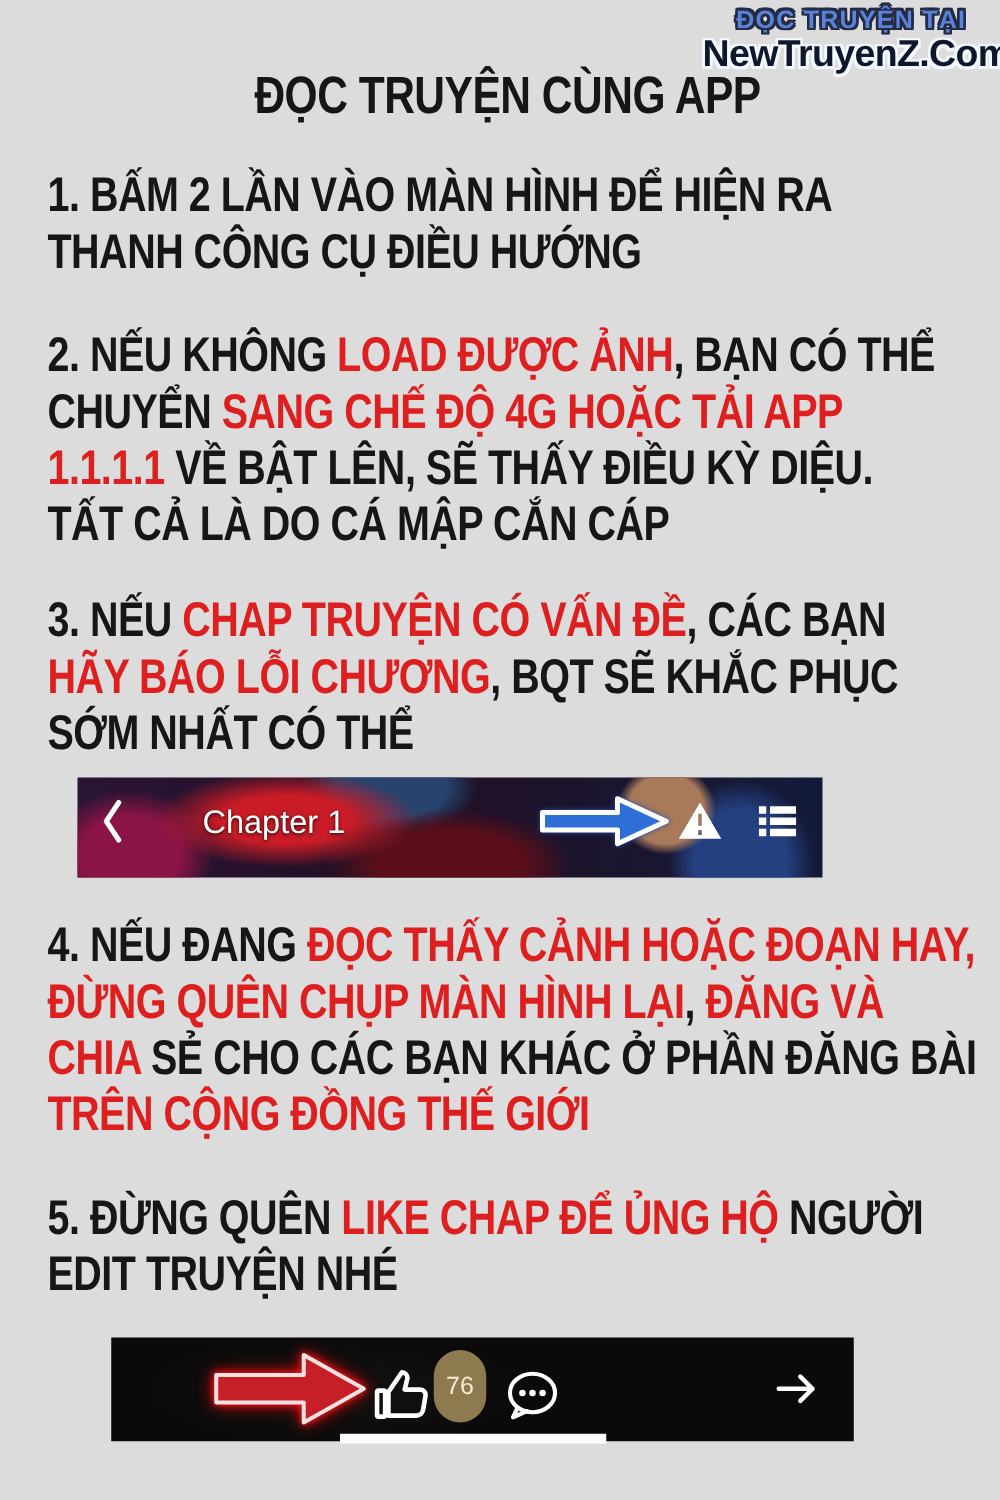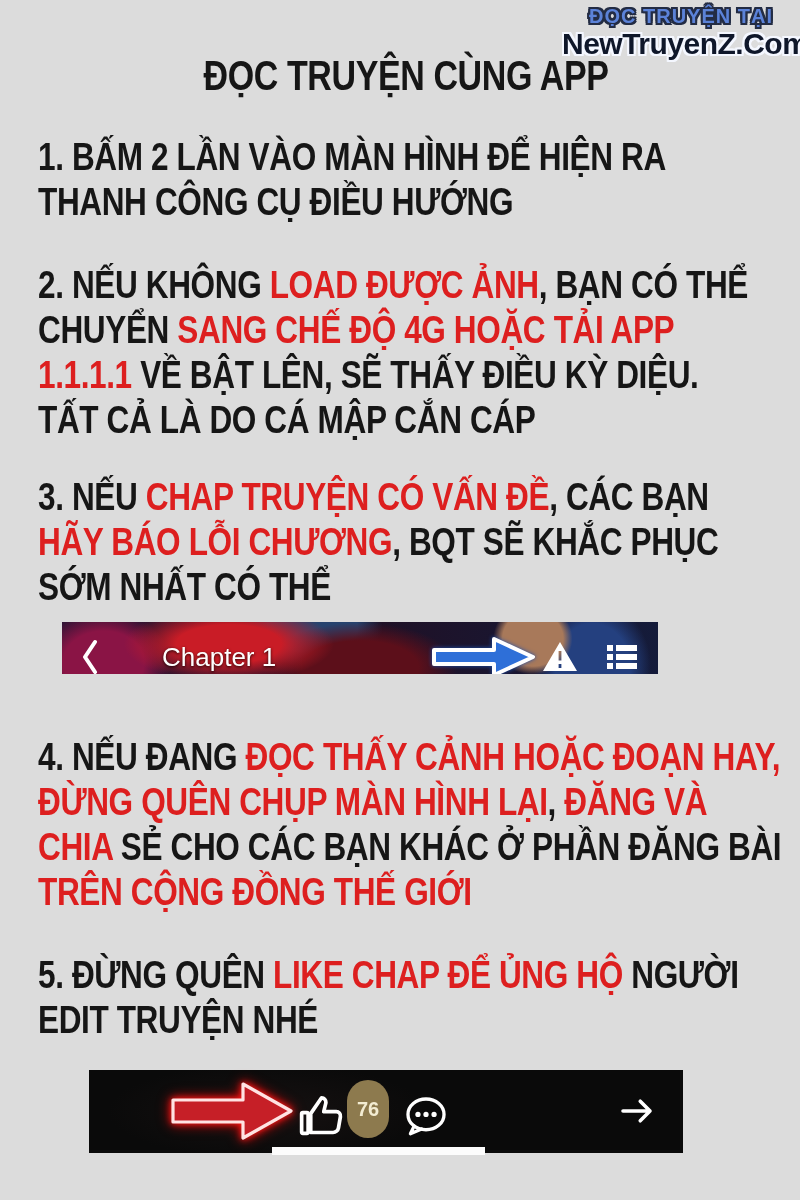--- a/index.html
+++ b/index.html
@@ -28,21 +28,21 @@
     transform:translateX(-50%) scaleX(.81);
   }
   .para{
     position:absolute;left:38px;white-space:nowrap;
     font-size:39px;font-weight:700;color:#161616;line-height:45px;letter-spacing:-.5px;
     transform:scaleX(.81);transform-origin:left top;
   }
   .para span[data-color="red"]{color:#dd1f1f;}
   
   .chapter-bar{
-    position:absolute;left:62px;top:622px;width:596px;height:52px;overflow:hidden;
+    position:absolute;left:62px;top:622px;width:596px;height:80px;overflow:hidden;
     background:
       radial-gradient(55px 50px at 79% 32%, #a8795a 55%, rgba(168,121,90,0) 72%),
       radial-gradient(75px 85px at 89% 85%, #24407f 50%, rgba(36,64,127,0) 78%),
       radial-gradient(150px 55px at 28% 42%, #c91c26 35%, rgba(201,28,38,0) 70%),
       radial-gradient(90px 70px at 7% 78%, #8a1445 45%, rgba(138,20,69,0) 75%),
       radial-gradient(130px 60px at 50% 88%, #5c0f1a 45%, rgba(92,15,26,0) 75%),
       radial-gradient(90px 50px at 42% 10%, #27436e 50%, rgba(39,67,110,0) 78%),
       linear-gradient(90deg,#2a1535,#210f23 45%,#141b3a 100%);
   }
   .chapter-bar .back{position:absolute;left:18px;top:17px;}
@@ -59,21 +59,21 @@
     background:radial-gradient(200px 60px at 30% 50%, #161111 0%, rgba(22,17,17,0) 80%),#0a0a0a;
   }
   .reaction-bar .red-pointer{
     position:absolute;left:78px;top:8px;
     filter:drop-shadow(0 0 3px #ff2020) drop-shadow(0 0 6px #d40000);
   }
   .reaction-bar .like{position:absolute;left:207px;top:20px;}
   .badge{
     position:absolute;left:258px;top:10px;width:42px;height:58px;border-radius:21px;
     background:#8d7a4e;display:flex;align-items:center;justify-content:center;
-    color:#f3ecd2;font-size:20px;font-weight:700;
+    color:#f3ecd2;font-size:20px;font-weight:400;
   }
   .reaction-bar .comment{position:absolute;left:314px;top:26px;}
   .reaction-bar .next{position:absolute;left:528px;top:23px;}
   .page-strip{position:absolute;left:183px;bottom:-2px;width:213px;height:8px;background:#fcfcfc;}
 </style>
 </head>
 <body>
 
 <div class="logo">
   <div class="logo-tagline">ĐỌC TRUYỆN TẠI</div>

